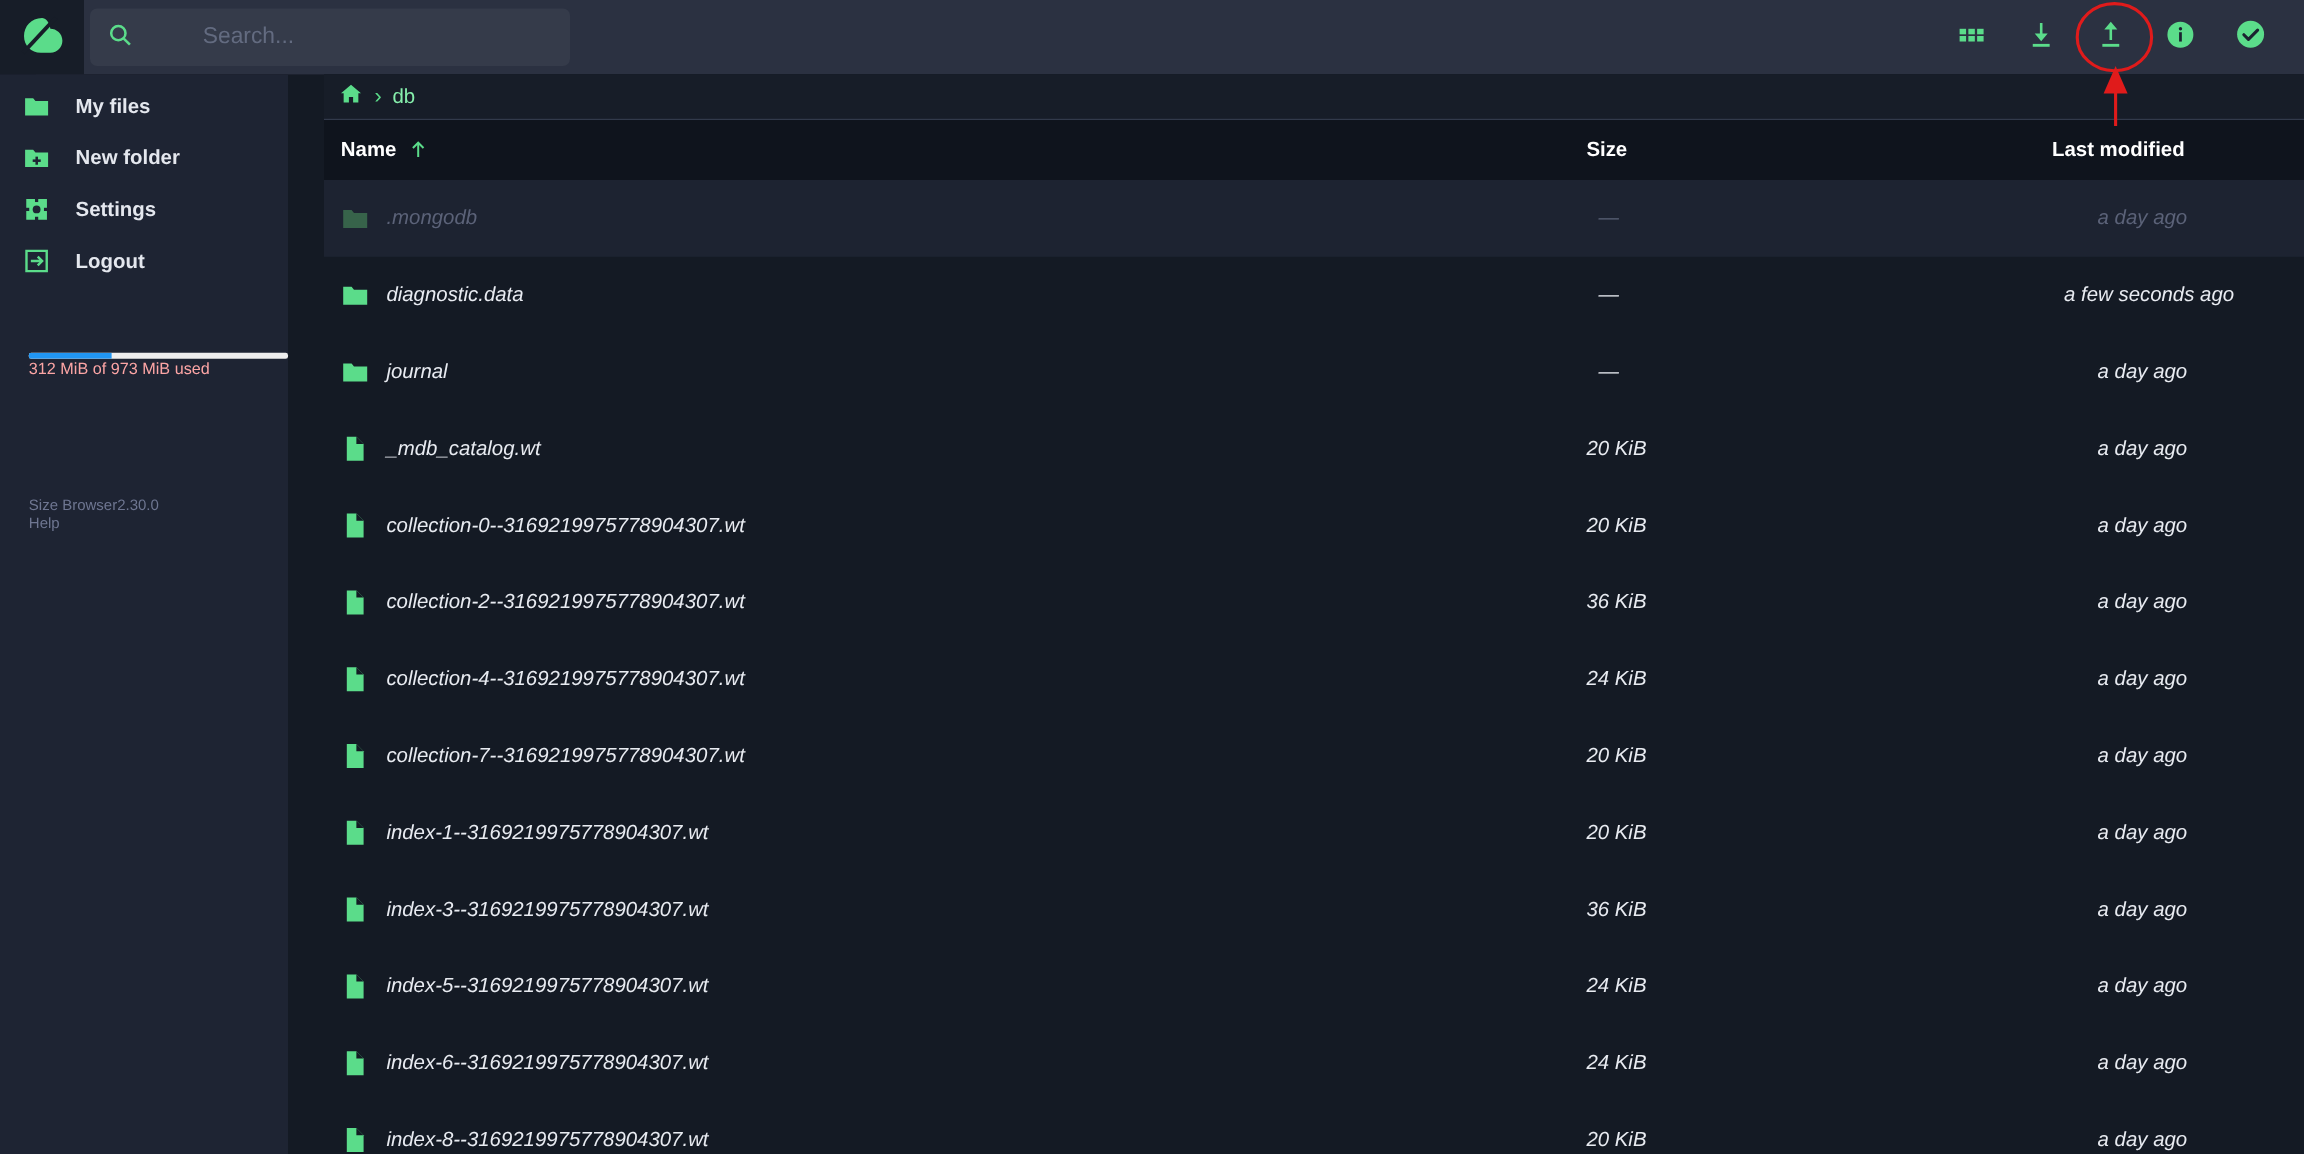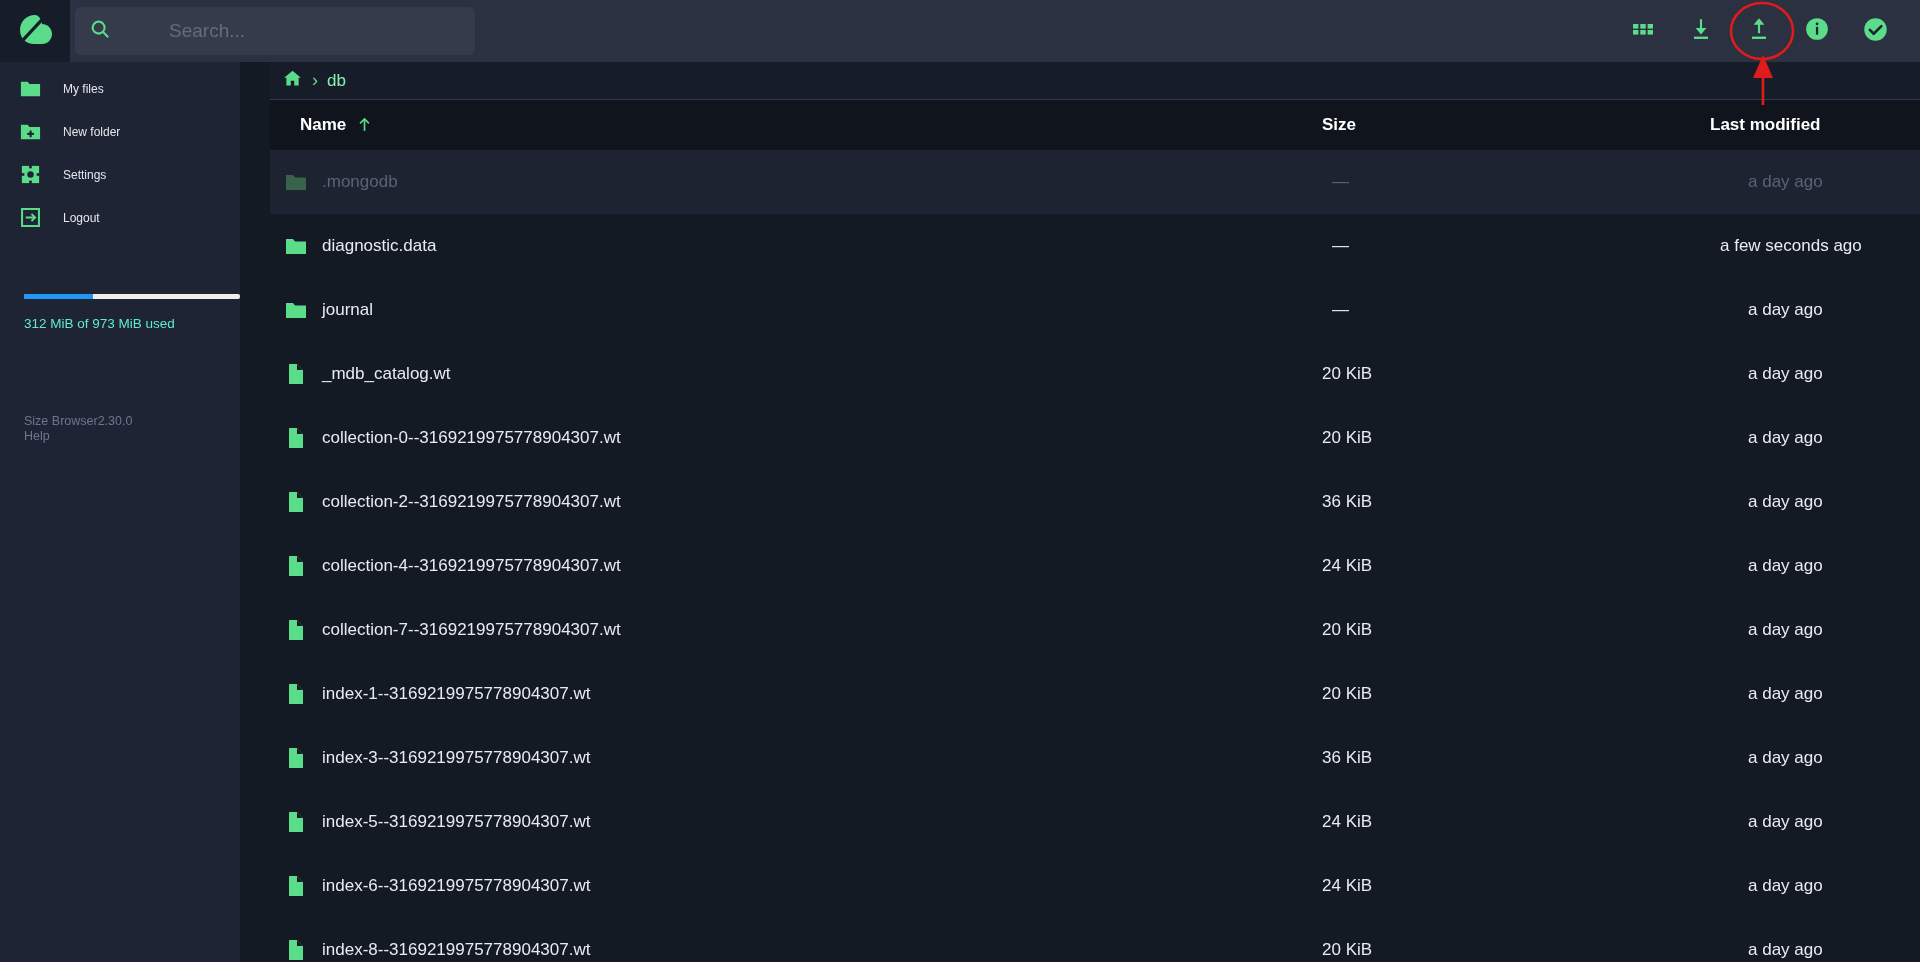--- a/index.html
+++ b/index.html
@@ -49,53 +49,53 @@
   }
   #sidebar-gap{
     position:absolute; left:0; top:62px; width:30px; height:900px;
     background:#141a24;
   }
   .side-item{
     display:flex; align-items:center; height:43px;
     padding-left:17px; cursor:pointer;
   }
   .side-ico{ width:26px; height:26px; display:flex; align-items:center; justify-content:center; }
-  .side-lbl{ color:#e4e7ee; font-size:12px; margin-left:20px; }
+  .side-lbl{ color:#e4e7ee; font-size:17px; margin-left:20px;font-weight:bold; }
 
   #usage-wrap{ position:absolute; left:24px; top:232px; width:216px; }
   #usage-track{ width:216px; height:5px; background:#eeeeee; border-radius:2px; overflow:hidden;}
   #usage-fill{ height:5px; background:#2196f3; }
   #usage-text{ color:#6c7governed; }
-  #usage-text{ color:#5eead4; font-size:13.5px; margin-top:17px; }
+  #usage-text{ color:#fca5a5; font-size:13.5px; margin-top:1px; }
   #version-wrap{ position:absolute; left:24px; top:352px; }
   .ver-line{ color:#6e7691; font-size:12.5px; line-height:15px; cursor:pointer; }
 
   
   #main{ position:absolute; left:270px; top:62px; width:1650px; height:900px; background:#141a24; }
 
   #breadcrumb{
     height:38px; display:flex; align-items:center; padding-left:12px;
     background:#171d28; border-bottom:1px solid #323a4b;
   }
   .crumb-sep{ color:#5bdc8a; font-size:18px; margin:0 9px; }
   .crumb-link{ color:#86efac; font-size:17px; cursor:pointer; }
 
   #table-head{
     height:50px; background:#0f141d;
     display:flex; align-items:center; position:relative;
   }
   .th{ color:#ffffff; font-size:17px; font-weight:bold; position:absolute; }
-  #th-name{ left:30px; display:flex; align-items:flex-start; }
+  #th-name{ left:14px; display:flex; align-items:flex-start; }
   #th-size{ left:1052px; }
   #th-mod{ left:1440px; }
 
   #rows{ position:relative; }
   .row{
     height:64px; display:flex; align-items:center;
-    position:relative; cursor:pointer;
+    position:relative; cursor:pointer;font-style:italic;
   }
   .row.alt{ background:#1d2331; }
   .row .ico{ position:absolute; left:12px; width:28px; display:flex; justify-content:center;}
   .row .nm{ position:absolute; left:52px; color:#e8ebf1; font-size:17px; }
   .row .sz{ position:absolute; color:#e8ebf1; font-size:17px; }
   .row .md{ position:absolute; color:#e8ebf1; font-size:17px; }
   .row.dim .nm, .row.dim .sz, .row.dim .md{ color:#5b6278; }
 
   
   #annot{ position:absolute; left:0; top:0; width:1920px; height:962px; pointer-events:none; }

